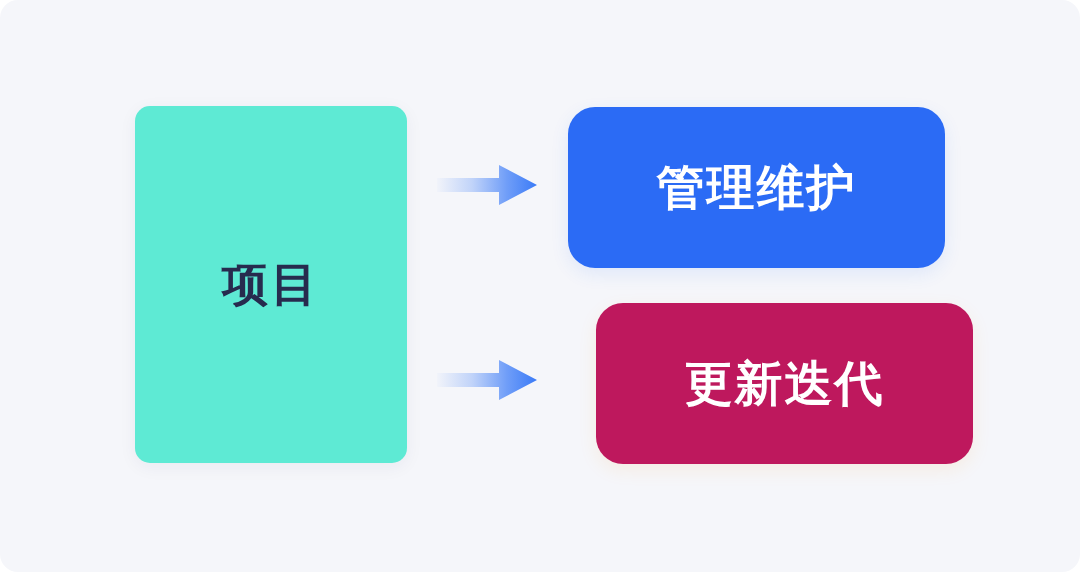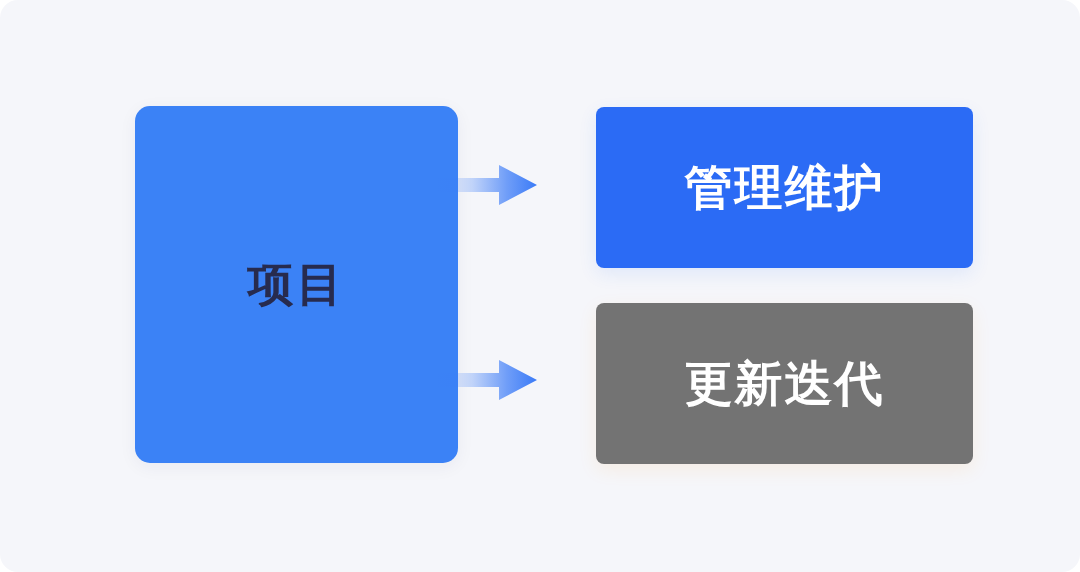--- a/index.html
+++ b/index.html
@@ -22,23 +22,23 @@
     border-radius: 18px;
     overflow: hidden;
     box-sizing: border-box;
   }
 
   
   #source-card {
     position: absolute;
     left: 135px;
     top: 106px;
-    width: 323px;
+    width: 272px;
     height: 357px;
-    background: #3b82f6;
+    background: #5eead4;
     border-radius: 15px;
     box-shadow: 0 4px 18px rgba(40, 45, 90, 0.055);
     display: flex;
     flex-direction: column;
     align-items: center;
     justify-content: center;
     box-sizing: border-box;
   }
   .source-line {
     color: #272b4e;
@@ -56,38 +56,39 @@
     width: 100px;
     height: 46px;
   }
   #arrow-to-manage { left: 437px; top: 162px; }
   #arrow-to-update { left: 437px; top: 357px; }
   .flow-arrow svg { display: block; width: 100%; height: 100%; }
 
   
   .action-button {
     position: absolute;
-    left: 596px;
+    left: 568px;
     width: 377px;
     height: 161px;
-    border-radius: 8px;
+    border-radius: 27px;
     display: flex;
     align-items: center;
     justify-content: center;
     box-sizing: border-box;
   }
   #button-manage {
     top: 107px;
     background: #2b6bf5;
     box-shadow: 0 6px 18px rgba(43, 107, 245, 0.10);
   }
   #button-update {
     top: 303px;
-    background: #737373;
+    background: #be185d;
     box-shadow: 0 6px 18px rgba(251, 154, 30, 0.10);
+    margin-left: 28px;
   }
   .action-label {
     color: #ffffff;
     font-size: 48px;
     font-weight: 700;
     letter-spacing: 2px;
     white-space: nowrap;
     line-height: 1;
   }
 </style>

